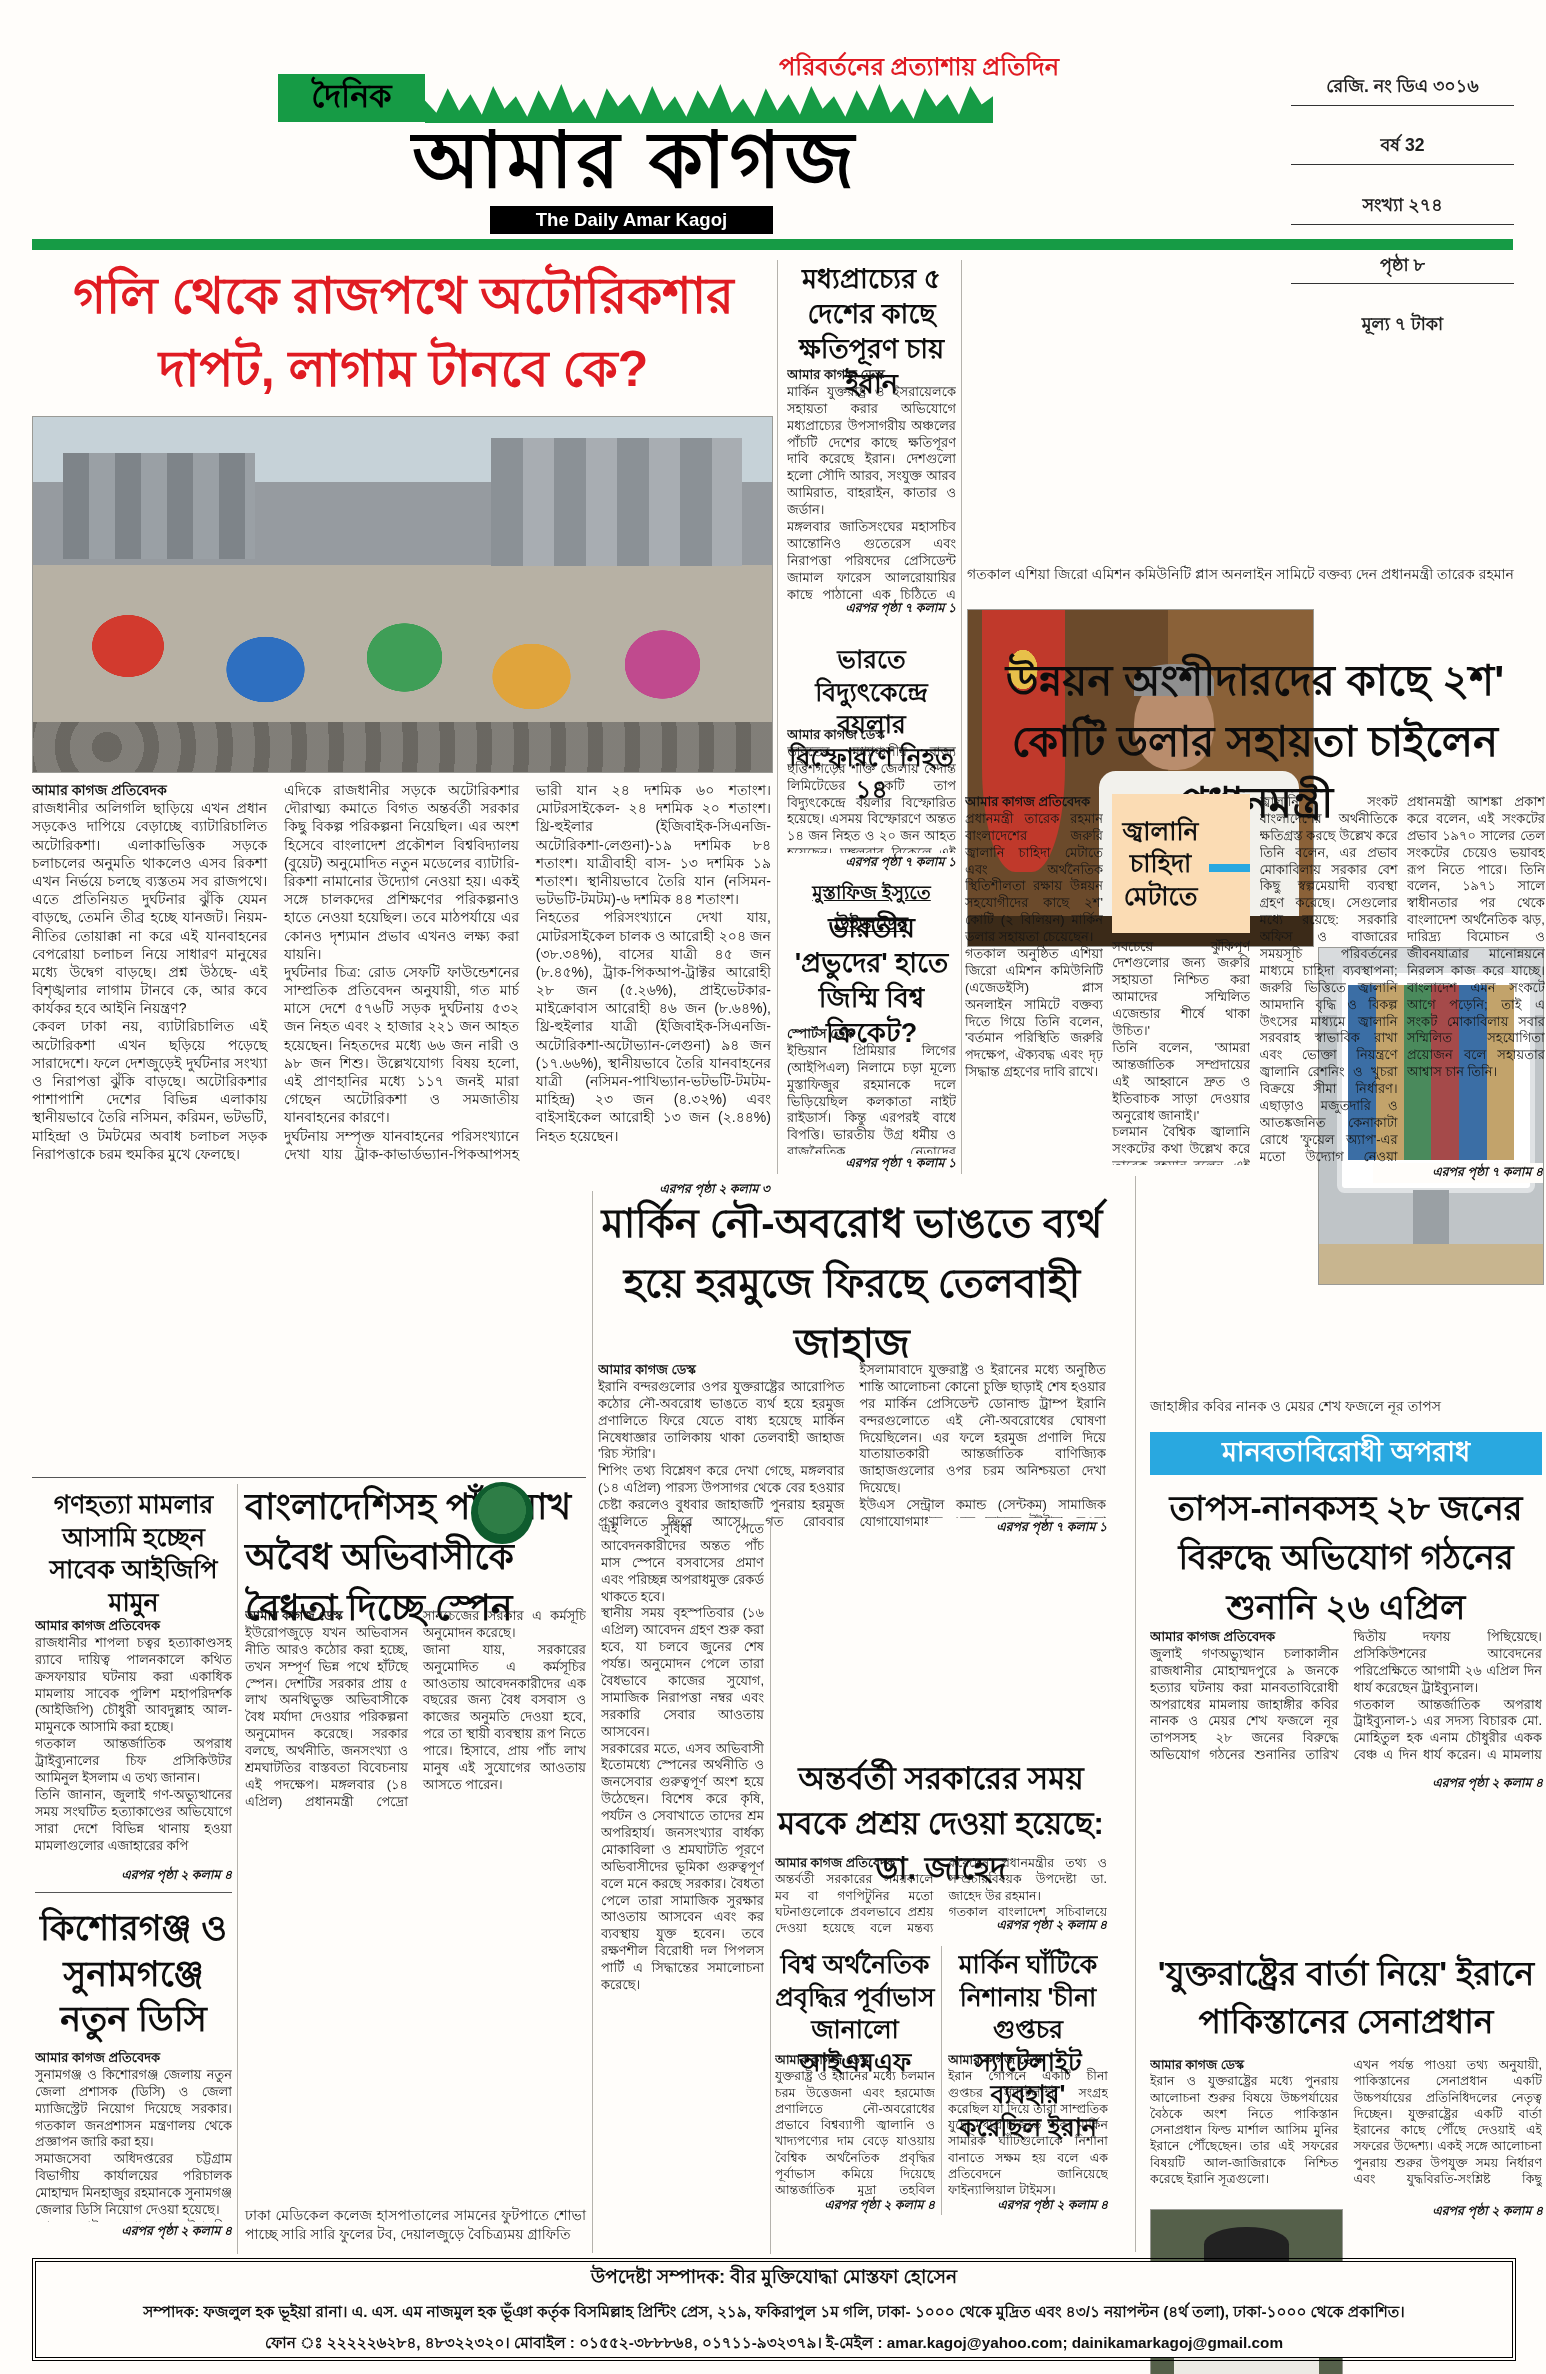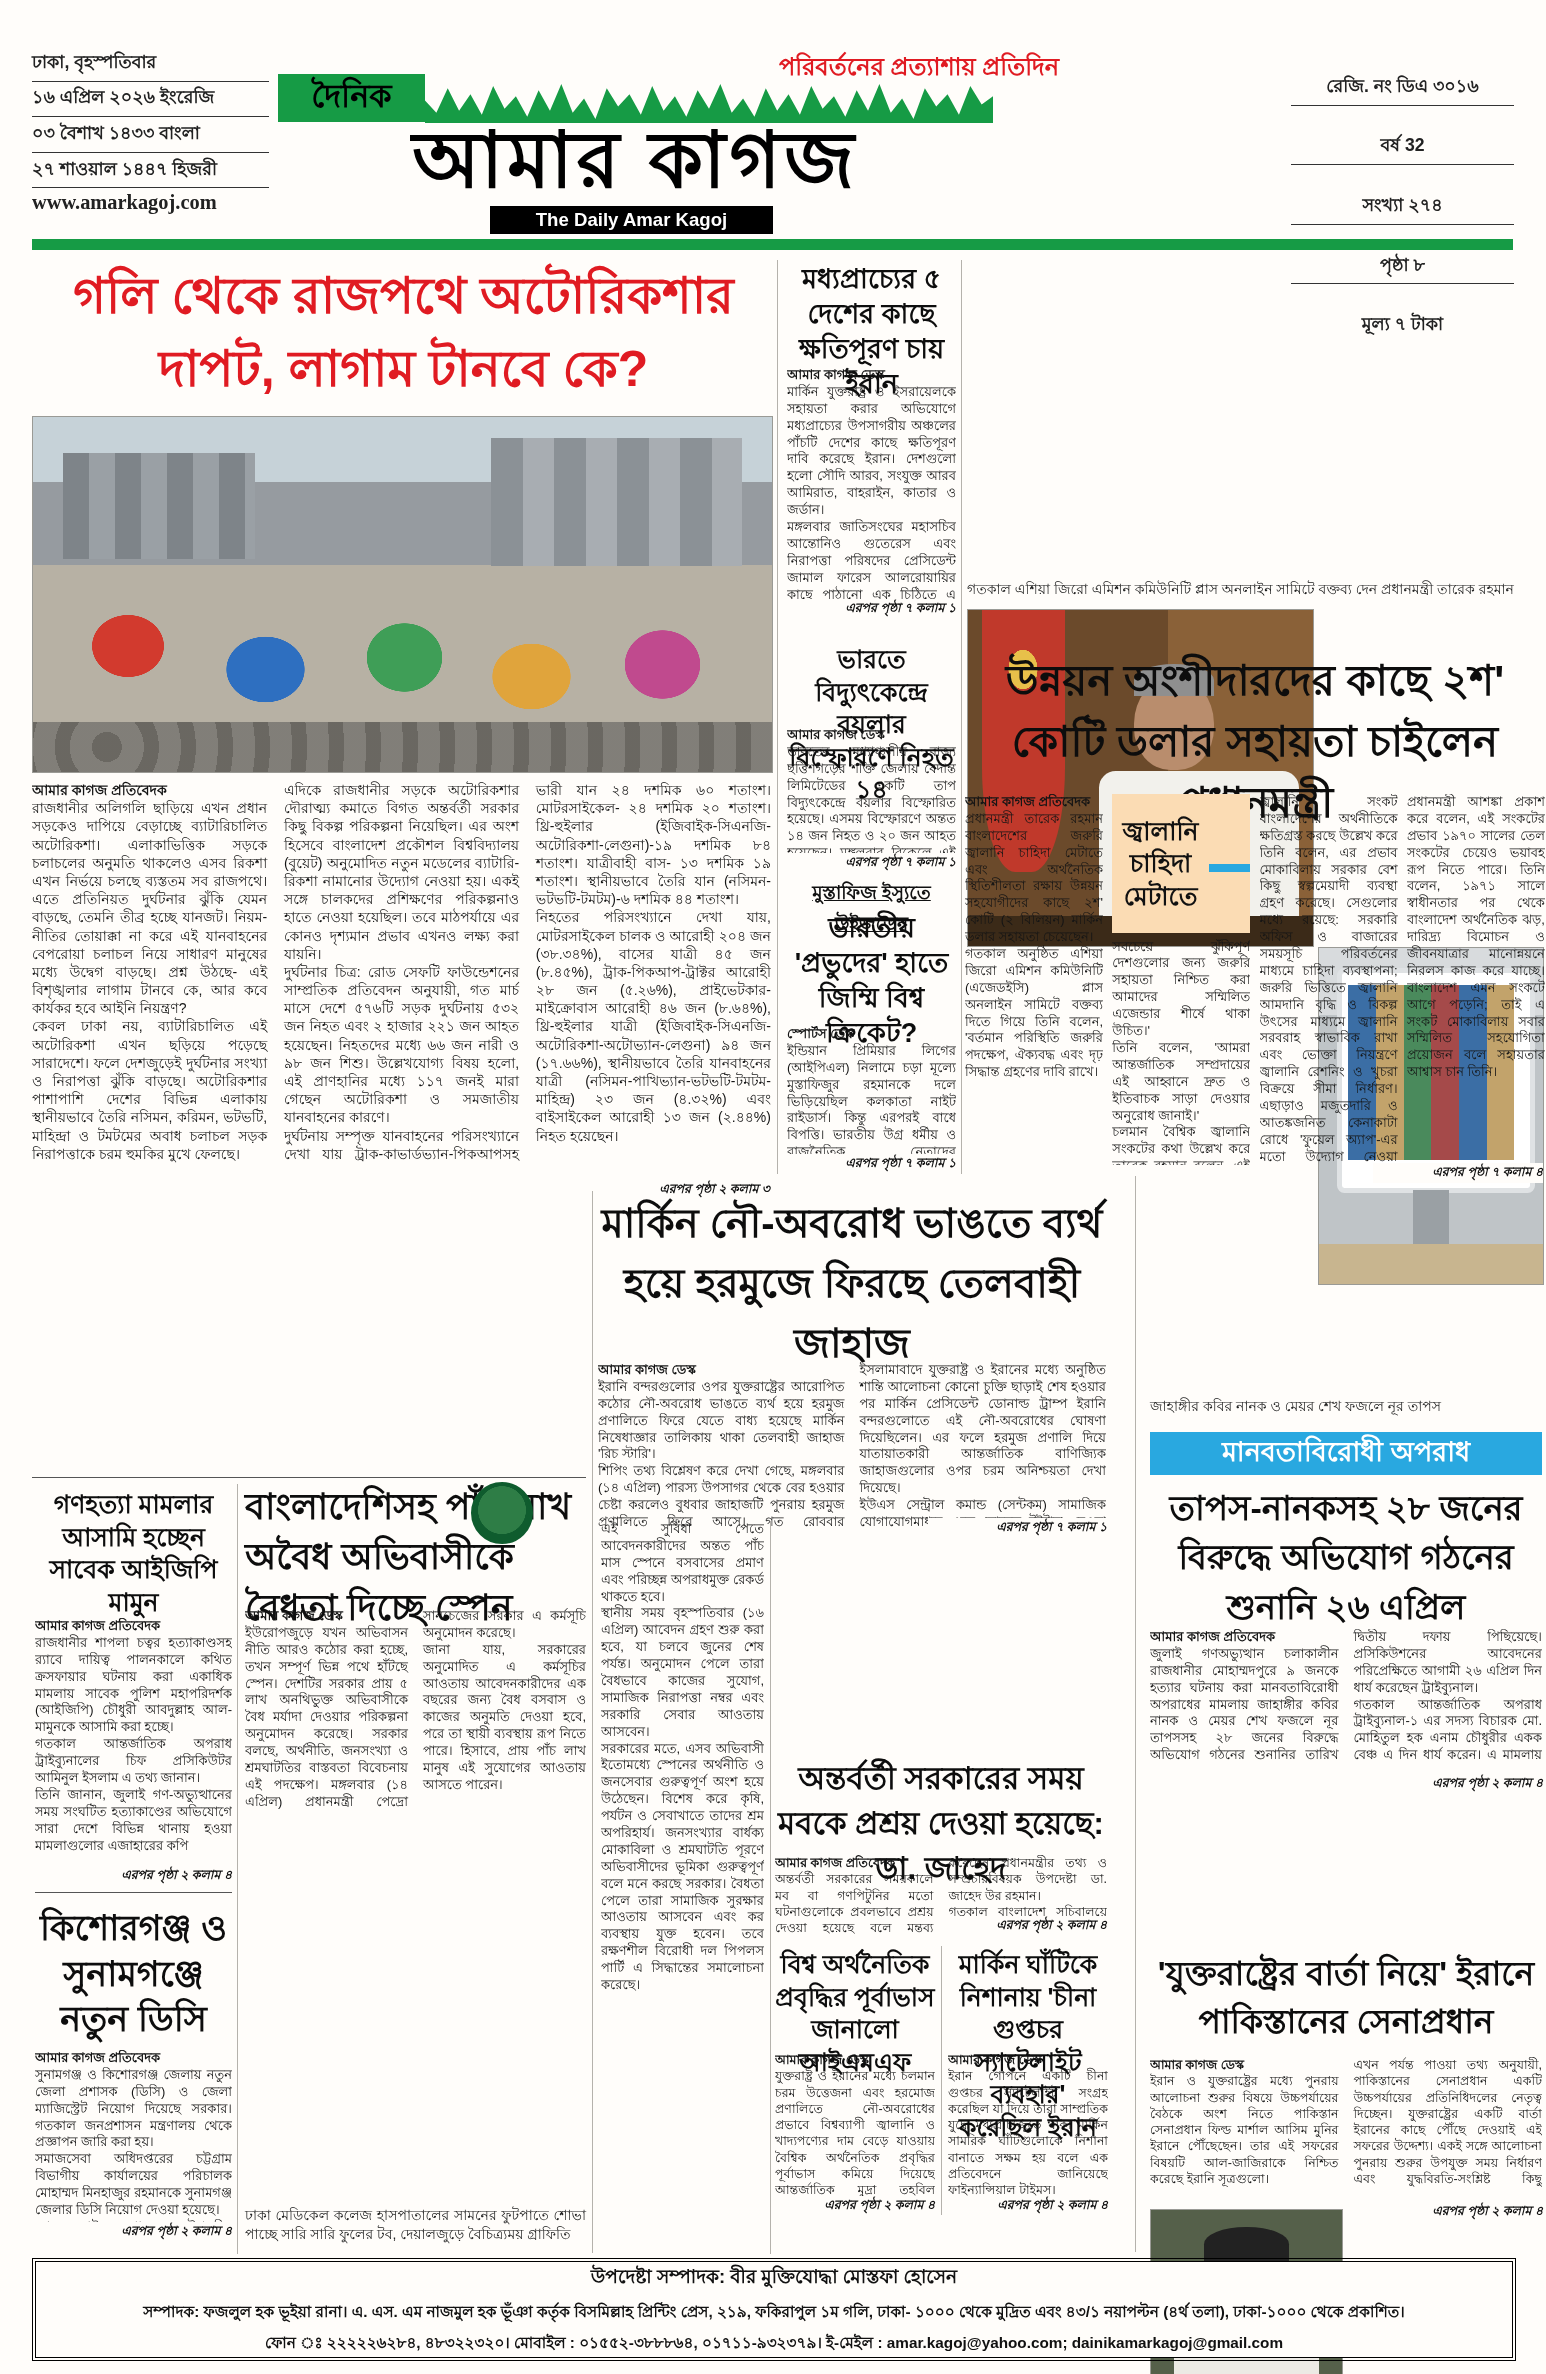--- a/index.html
+++ b/index.html
@@ -34,27 +34,20 @@
   .footerbox{border:1.9px solid #000;outline:0.9px solid #000;outline-offset:2.8px;background:#fffdfa;
              display:flex;flex-direction:column;justify-content:center;gap:5.6px;text-align:center;}
   .f1{font-size:18.6px;font-weight:bold;}
   .f2{font-size:15.3px;font-weight:bold;}
 </style>
 </head>
 <body>
 
 <div id="page">
 
-  <div class="abs" style="left:32px;top:46px;width:237px;">
-    <div class="hrow">ঢাকা, বৃহস্পতিবার</div>
-    <div class="hrow">১৬ এপ্রিল ২০২৬ ইংরেজি</div>
-    <div class="hrow">০৩ বৈশাখ ১৪৩৩ বাংলা</div>
-    <div class="hrow">২৭ শাওয়াল ১৪৪৭ হিজরী</div>
-    <div class="hrow site">www.amarkagoj.com</div>
-  </div>
 
   <div class="abs right" style="left:1291px;top:46px;width:223px;">
     <div class="hrow">রেজি. নং ডিএ ৩০১৬</div>
     <div class="hrow">বর্ষ 32</div>
     <div class="hrow">সংখ্যা ২৭৪</div>
     <div class="hrow">পৃষ্ঠা ৮</div>
     <div class="hrow">মূল্য ৭ টাকা</div>
   </div>
 
   <div class="abs red" style="left:779px;top:48px;width:223px;font-size:24px;font-weight:bold;white-space:nowrap;">পরিবর্তনের প্রত্যাশায় প্রতিদিন</div>
@@ -121,21 +114,21 @@
 
   <div class="abs photo" style="left:1318px;top:252px;width:224px;height:336px;
        background:linear-gradient(#d8dbdd 0 20%,#bfc4c7 20% 100%);">
     <div class="shape" style="left:8%;top:6%;width:84%;height:64%;background:#fff;border:5.6px solid #dfe2e4;border-radius:7.4px;"></div>
     <div class="shape" style="left:13%;top:11%;width:74%;height:52%;
          background:repeating-linear-gradient(90deg,#3b6ea5 0 28px,#c2a36b 28px 56px,#4a8a5c 56px 83px,#a54a4a 83px 111px),repeating-linear-gradient(#0000 0 26px,#ffffff88 26px 30px);"></div>
     <div class="shape" style="left:42%;top:72%;width:16%;height:16%;background:#9aa0a4;"></div>
     <div class="shape" style="left:0;bottom:0;width:100%;height:12%;background:#c8b58f;"></div>
   </div>
 
-  <div class="abs caption" style="left:967px;top:580px;width:575px;height:52px;">গতকাল এশিয়া জিরো এমিশন কমিউনিটি প্লাস অনলাইন সামিটে বক্তব্য দেন প্রধানমন্ত্রী তারেক রহমান</div>
+  <div class="abs caption" style="left:967px;top:565px;width:575px;height:52px;">গতকাল এশিয়া জিরো এমিশন কমিউনিটি প্লাস অনলাইন সামিটে বক্তব্য দেন প্রধানমন্ত্রী তারেক রহমান</div>
 
   <div class="abs headline" style="left:965px;top:651px;width:580px;font-size:42px;line-height:1.45;">উন্নয়ন অংশীদারদের কাছে ২শ' কোটি ডলার সহায়তা চাইলেন প্রধানমন্ত্রী</div>
 
   <div class="abs" style="left:965px;top:794px;width:580px;height:371px;display:flex;gap:9.3px;">
     <div class="art-body" style="width:138px;height:100%;font-size:13px;">আমার কাগজ প্রতিবেদক
 প্রধানমন্ত্রী তারেক রহমান বাংলাদেশের জরুরি জ্বালানি চাহিদা মেটাতে এবং অর্থনৈতিক স্থিতিশীলতা রক্ষায় উন্নয়ন সহযোগীদের কাছে ২শ' কোটি (২ বিলিয়ন) মার্কিন ডলার সহায়তা চেয়েছেন।
 গতকাল অনুষ্ঠিত এশিয়া জিরো এমিশন কমিউনিটি (এজেডইসি) প্লাস অনলাইন সামিটে বক্তব্য দিতে গিয়ে তিনি বলেন, 'বর্তমান পরিস্থিতি জরুরি পদক্ষেপ, ঐক্যবদ্ধ এবং দৃঢ় সিদ্ধান্ত গ্রহণের দাবি রাখে।</div>
     <div style="width:138px;height:100%;overflow:hidden;">
       <div class="peachbox" style="width:100%;height:139px;">
         <div style="font-size:25px;font-weight:bold;text-align:center;line-height:1.3;">জ্বালানি চাহিদা মেটাতে</div>

